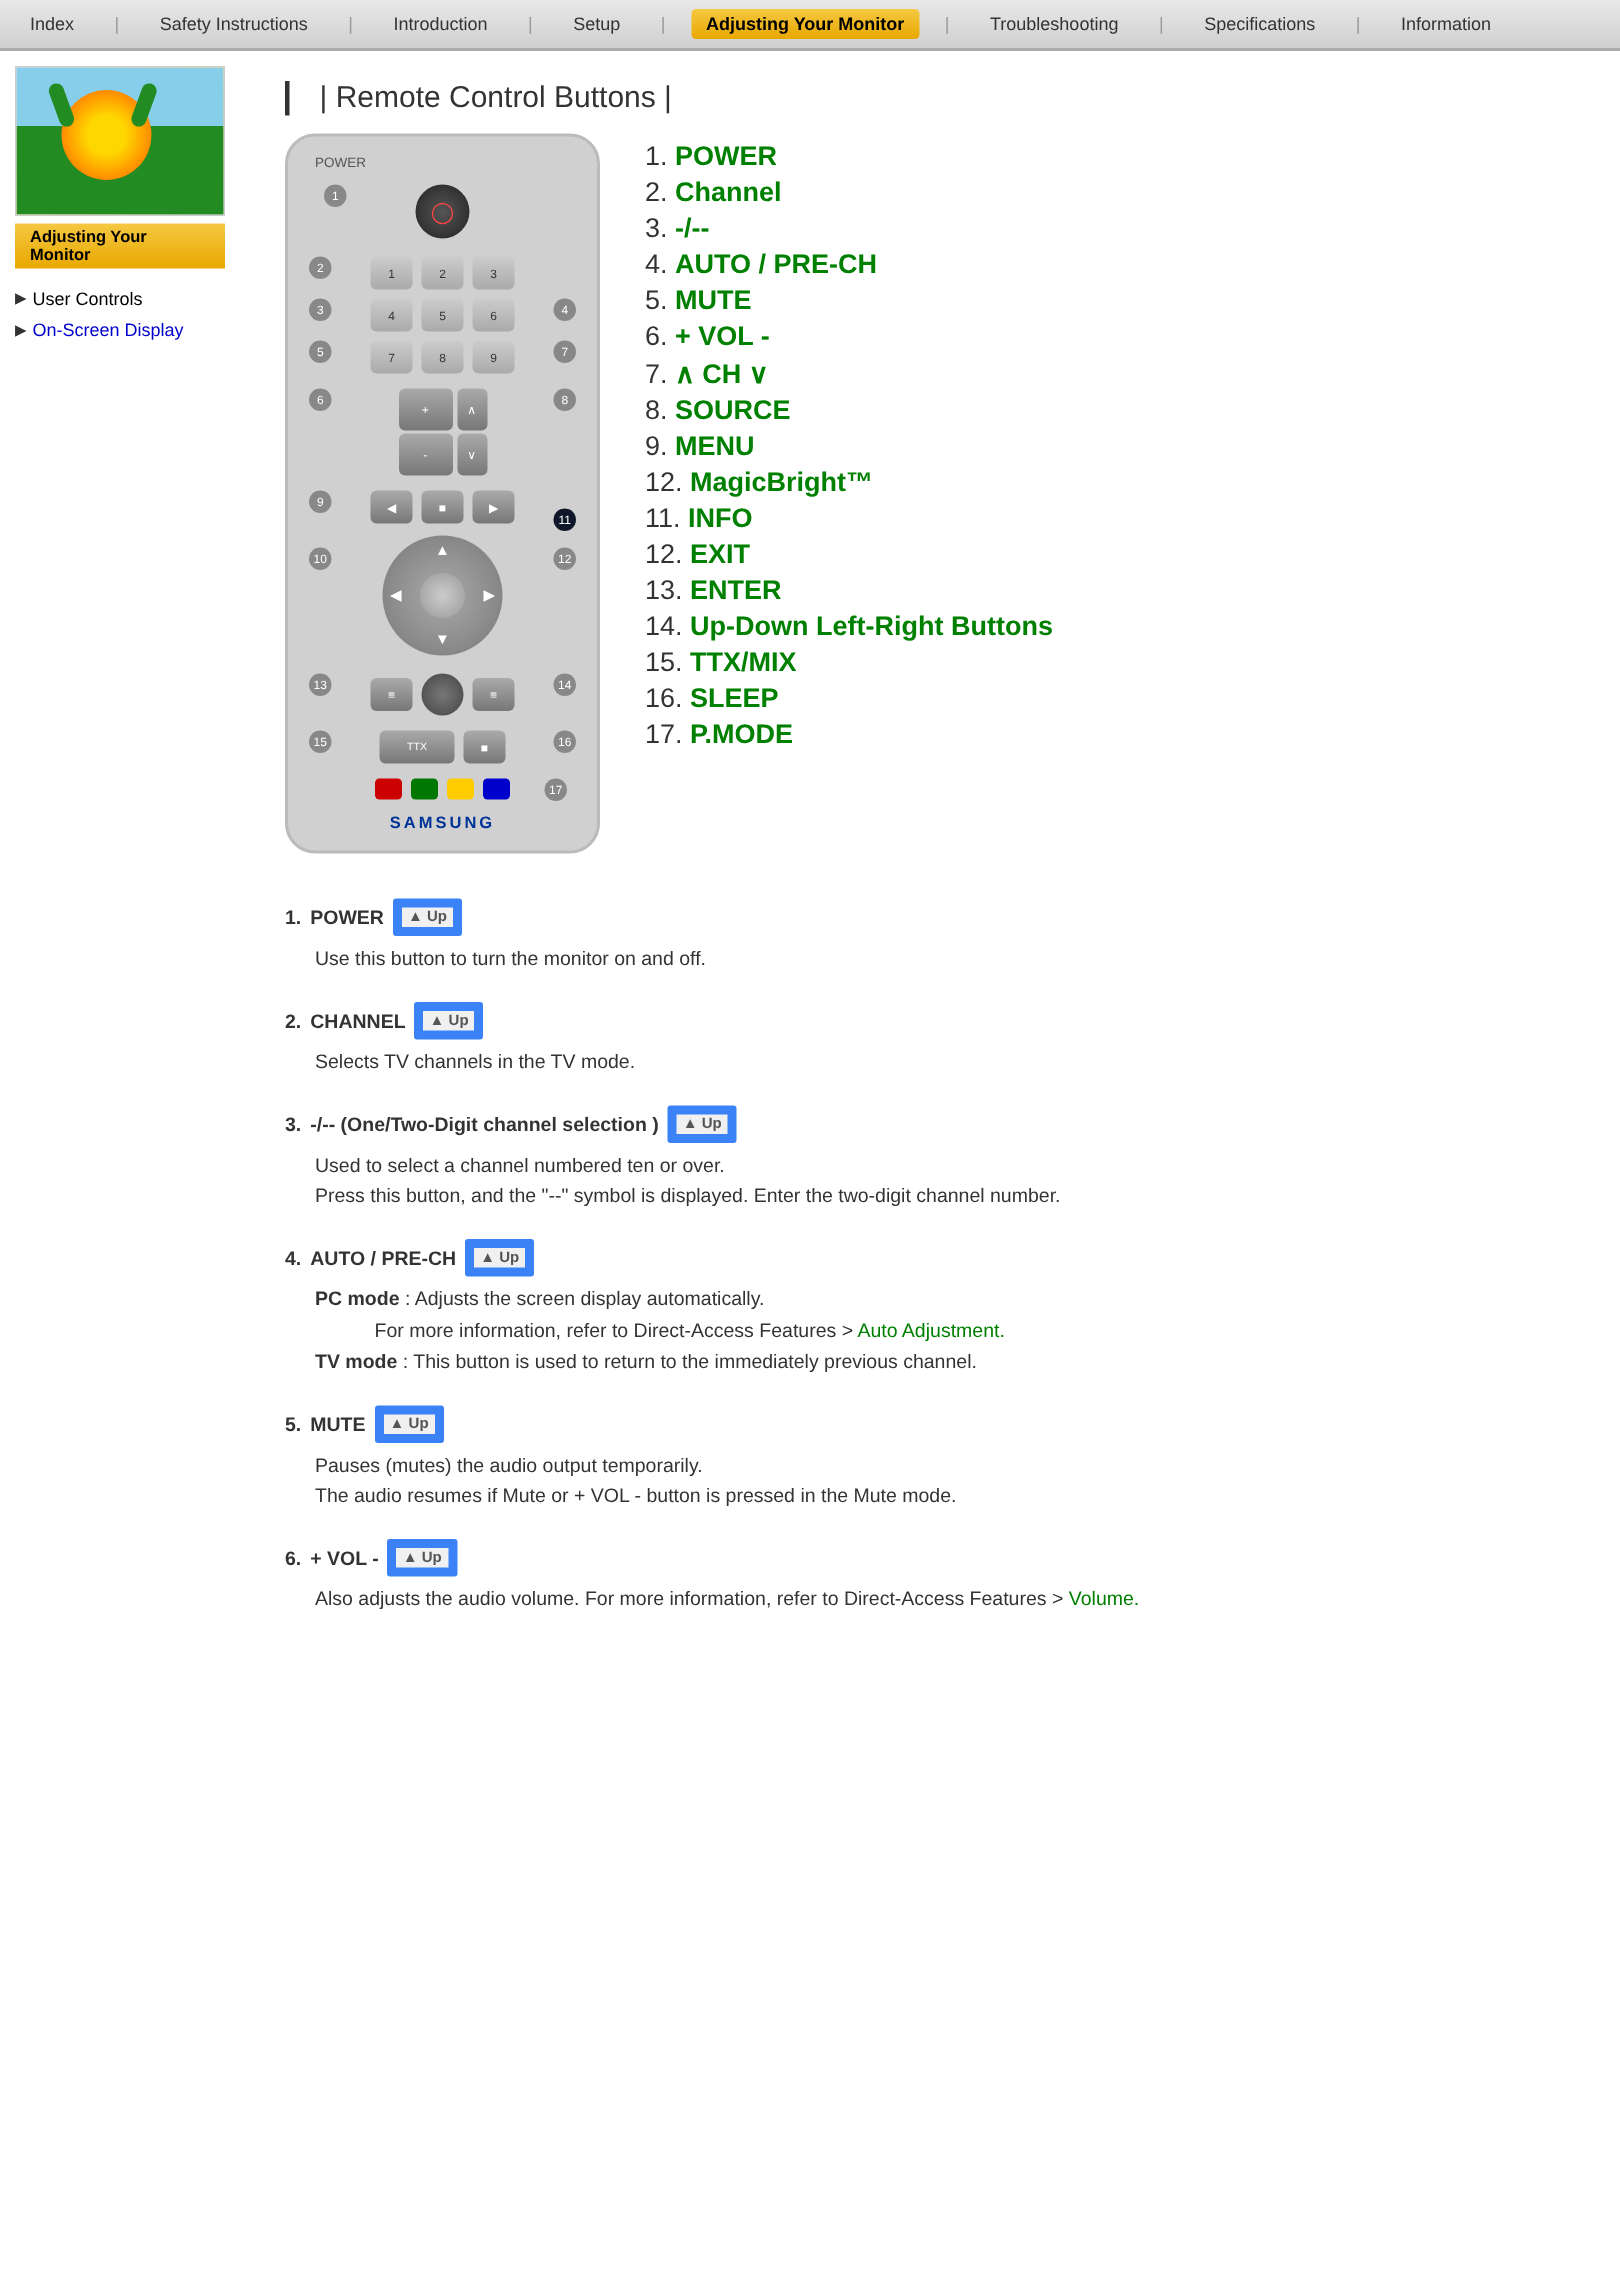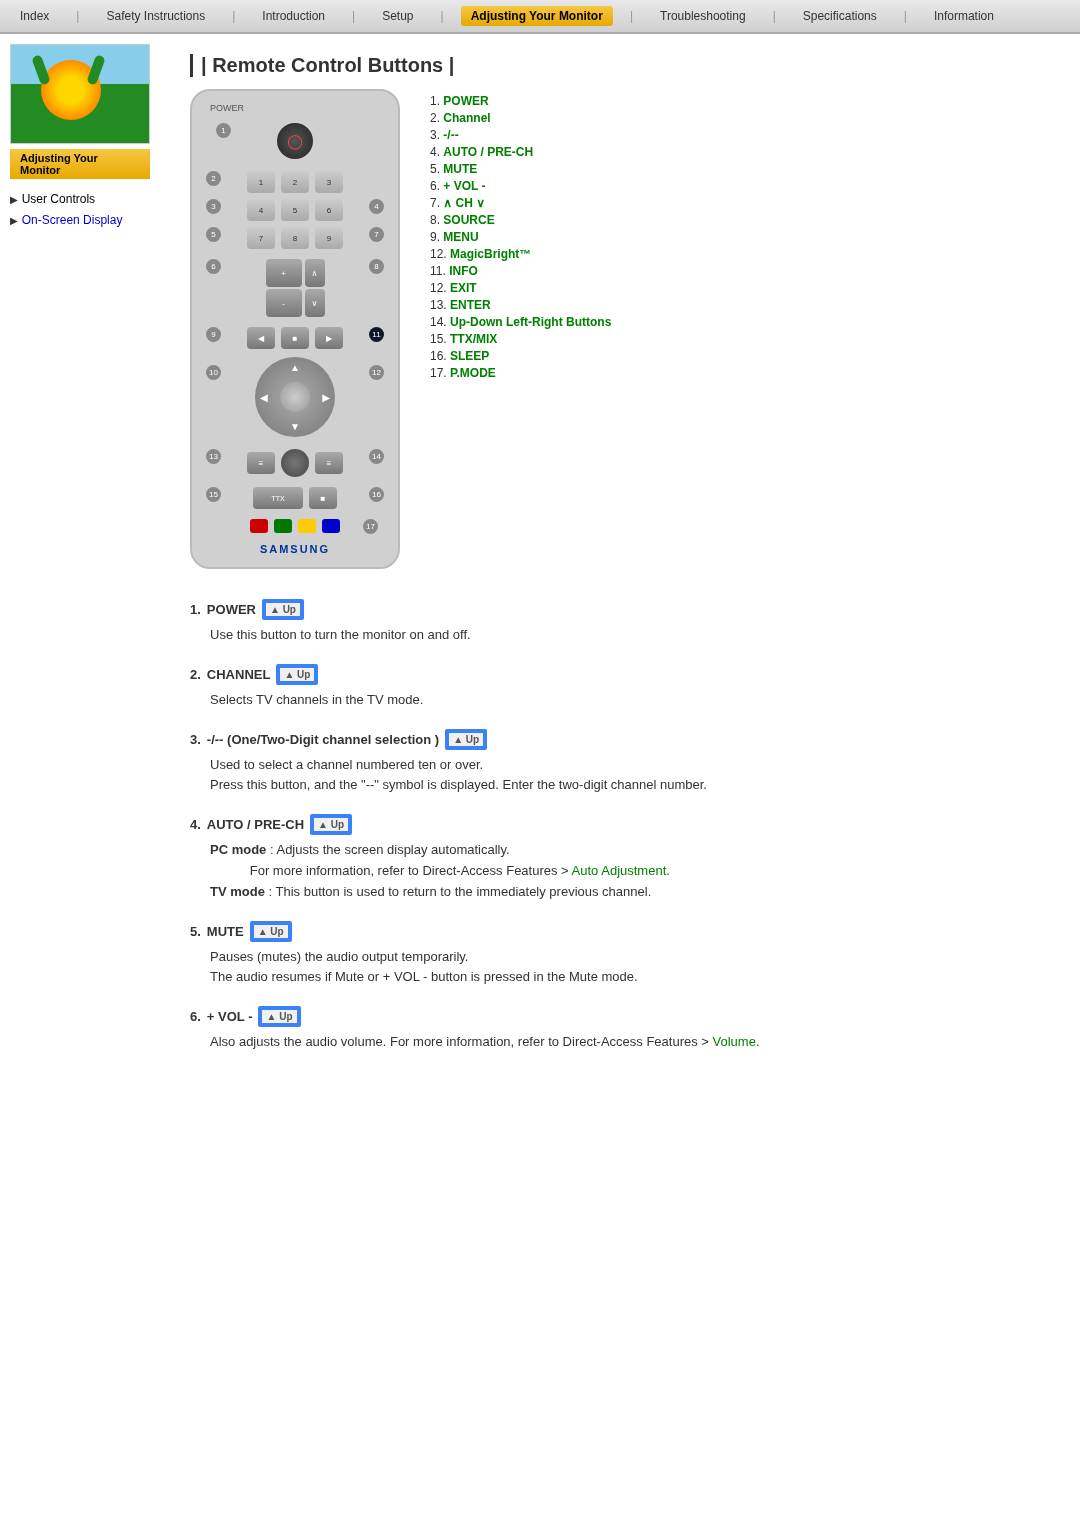--- a/index.html
+++ b/index.html
@@ -94,24 +94,24 @@
 
     
     .main-content {
       flex: 1;
       padding: 20px 30px 20px 20px;
     }
 
     
     .page-title {
       font-size: 20px;
-      font-weight: bold;
+      font-weight: normal;
       margin-bottom: 12px;
       border-left: 3px solid #333;
-      padding-left: 8px;
+      padding-left: 20px;
     }
 
     
     .info-line {
       display: flex;
       align-items: center;
       gap: 6px;
       margin-bottom: 20px;
       font-size: 13px;
     }
@@ -233,21 +233,21 @@
       text-align: right;
     }
 
     
     .button-list {
       flex: 1;
       padding-top: 5px;
     }
     .button-list-item {
       margin-bottom: 3px;
-      font-size: 12px;
+      font-size: 18px;
     }
     .button-list-item .item-num {
       font-weight: normal;
       color: #333;
     }
     .button-list-item .item-label {
       color: #008000;
       font-weight: bold;
     }
 
@@ -268,21 +268,21 @@
     }
     .detail-title .section-name {
       color: #333;
     }
     .up-arrow-badge {
       display: inline-flex;
       align-items: center;
       gap: 2px;
       font-size: 10px;
       color: #555;
-      border: 4px solid #3b82f6;
+      border: 6px solid #3b82f6;
       padding: 1px 4px;
       border-radius: 2px;
       background: #f0f0f0;
     }
     .detail-body {
       padding-left: 20px;
       font-size: 13px;
       line-height: 1.6;
       color: #333;
     }
@@ -389,21 +389,21 @@
             </div>
           </div>
           <div style="position:absolute;right:4px;top:0;background:#888;color:white;border-radius:50%;width:15px;height:15px;font-size:8px;display:flex;align-items:center;justify-content:center;">8</div>
         </div>
 
         <div class="remote-row" style="margin-top:4px;position:relative;">
           <div style="position:absolute;left:4px;top:0;background:#888;color:white;border-radius:50%;width:15px;height:15px;font-size:8px;display:flex;align-items:center;justify-content:center;">9</div>
           <div class="remote-btn-small" style="background:linear-gradient(to bottom,#aaa,#777);">◀</div>
           <div class="remote-btn-small" style="background:linear-gradient(to bottom,#aaa,#777);">■</div>
           <div class="remote-btn-small" style="background:linear-gradient(to bottom,#aaa,#777);">▶</div>
-          <div style="position:absolute;right:4px;top:0;background:#0f172a;color:white;border-radius:50%;width:15px;height:15px;font-size:8px;display:flex;align-items:center;justify-content:center;">11</div>
+          <div style="position:absolute;right:4px;top:12px;background:#0f172a;color:white;border-radius:50%;width:15px;height:15px;font-size:8px;display:flex;align-items:center;justify-content:center;">11</div>
         </div>
 
         <div class="remote-row" style="margin-top:0;position:relative;text-align:right;">
           <div style="position:absolute;left:4px;top:10px;background:#888;color:white;border-radius:50%;width:15px;height:15px;font-size:8px;display:flex;align-items:center;justify-content:center;">10</div>
           <div class="remote-circle-nav" style="position:relative;">
             <div style="position:absolute;top:5px;left:50%;transform:translateX(-50%);color:#fff;font-size:10px;">▲</div>
             <div style="position:absolute;bottom:5px;left:50%;transform:translateX(-50%);color:#fff;font-size:10px;">▼</div>
             <div style="position:absolute;left:5px;top:50%;transform:translateY(-50%);color:#fff;font-size:10px;">◀</div>
             <div style="position:absolute;right:5px;top:50%;transform:translateY(-50%);color:#fff;font-size:10px;">▶</div>
             <div class="remote-circle-inner"></div>

